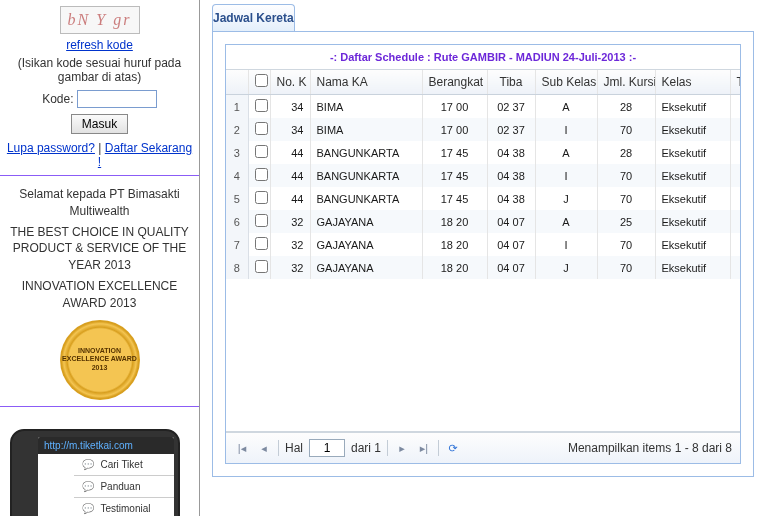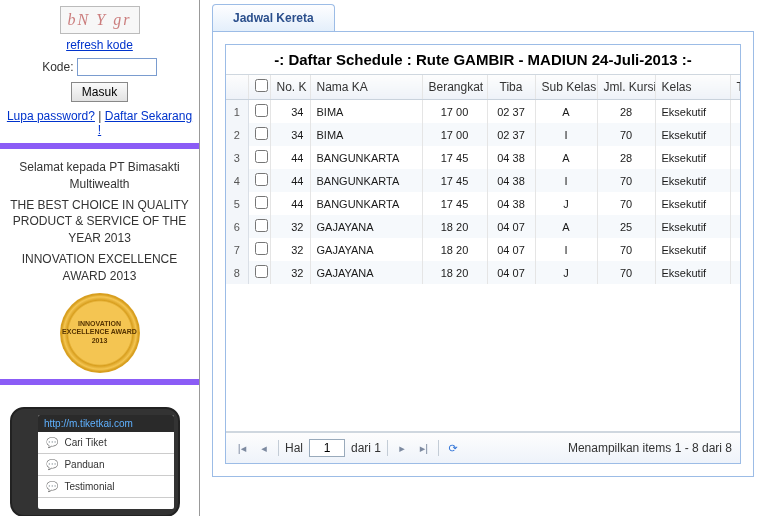--- a/index.html
+++ b/index.html
@@ -13,21 +13,21 @@
     height: 516px;
     overflow: hidden;
     display: flex;
   }
   .left-panel {
     width: 200px;
     flex-shrink: 0;
     border-right: 1px solid #999;
   }
   .left-section {
-    border-bottom: 6px solid #8b5cf6;
+    border-bottom: 1px solid #8b5cf6;
     padding: 6px;
     text-align: center;
   }
   .captcha-img {
     width: 80px;
     height: 28px;
     margin: 0 auto 4px auto;
     border: 1px solid #bbb;
     background: #f7f7f7;
     font-family: cursive;
@@ -100,20 +100,21 @@
     padding: 3px 6px;
     font-size: 10px;
   }
   .phone .menu-item {
     border-bottom: 1px solid #ccc;
     padding: 5px 8px;
     display: flex;
     align-items: center;
     gap: 6px;
     color: #333;
+    margin-left: 36px;
   }
   .phone .menu-item::before {
     content: "💬";
     font-size: 10px;
     opacity: .6;
   }
 
   
   .right-panel {
     flex: 1;
@@ -122,21 +123,21 @@
   }
   .tab-strip {
     display: flex;
     border-bottom: 1px solid #9cbce6;
   }
   .tab {
     border: 1px solid #9cbce6;
     border-bottom: none;
     border-radius: 4px 4px 0 0;
     background: linear-gradient(#fefeff,#e4effb);
-    padding: 6px 20px;
+    padding: 6px 0;
     font-weight: bold;
     color: #2b4f8c;
     font-size: 12px;
     cursor: pointer;
   }
   .content-border {
     border: 1px solid #9cbce6;
     border-top: none;
     padding: 12px;
     height: 445px;
@@ -145,22 +146,22 @@
   .panel {
     border: 1px solid #9cbce6;
     height: 100%;
     display: flex;
     flex-direction: column;
   }
   .panel-title {
     text-align: center;
     padding: 6px;
     font-weight: bold;
-    font-size: 15px;
-    color: #000000;
+    font-size: 11px;
+    color: #6d28d9;
   }
   .grid {
     flex: 1;
     min-height: 0;
     border-top: 1px solid #cfd7df;
     border-bottom: 1px solid #cfd7df;
     overflow-x: scroll;
     overflow-y: hidden;
   }
   table {
@@ -232,20 +233,21 @@
   }
   .pager .spacer { flex:1; }
 </style>
 </head>
 <body>
 
 <div class="left-panel">
   <div class="left-section">
     <div class="captcha-img">bN Y gr</div>
     <a href="#" class="link">refresh kode</a>
+    <div style="margin-top:4px;">(Isikan kode sesuai huruf pada gambar di atas)</div>
     <div class="kode-row">
       <span>Kode:</span>
       <input type="text" style="">
     </div>
     <button class="btn">Masuk</button>
     <div style="margin-top:7px;">
       <a href="#" class="link">Lupa password?</a>
       <span> | </span>
       <a href="#" class="link">Daftar Sekarang !</a>
     </div>

